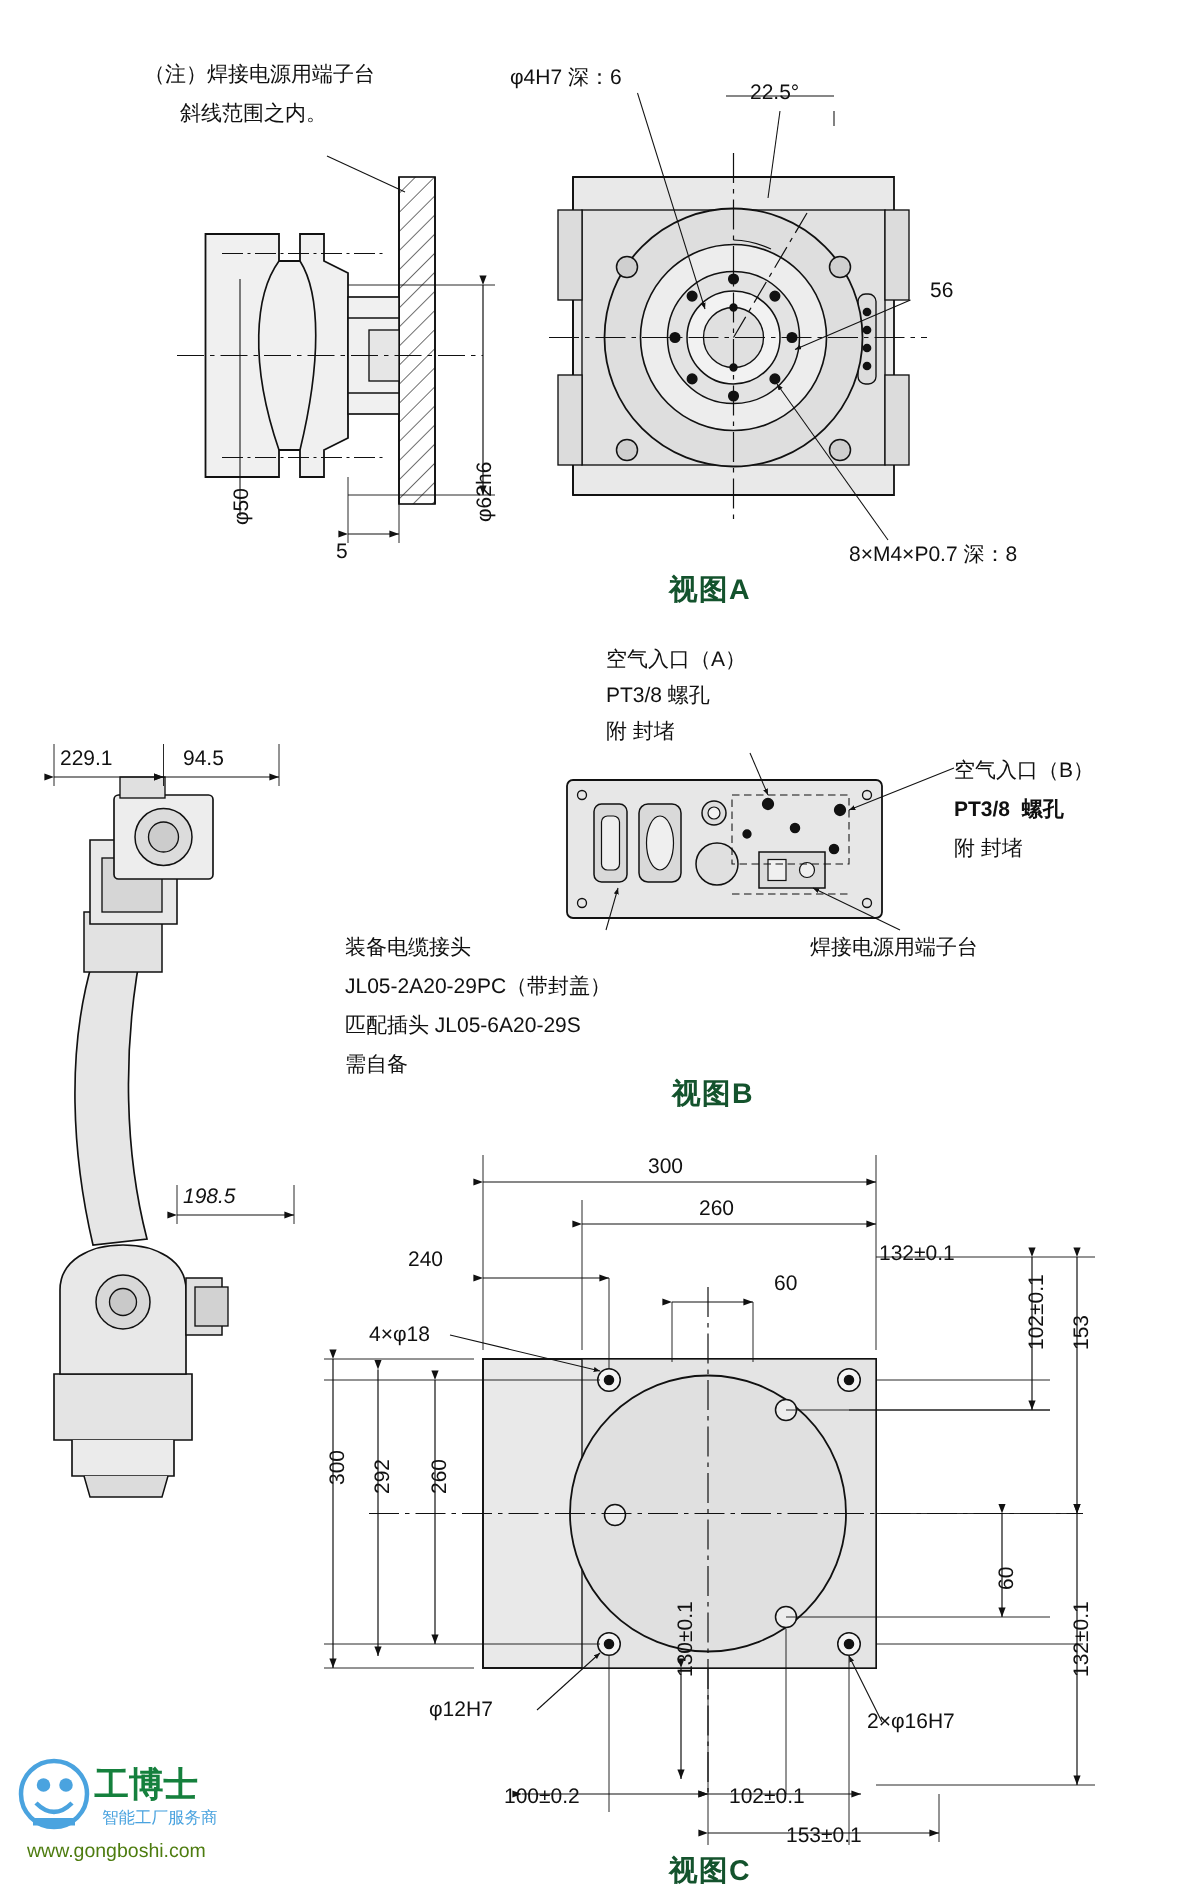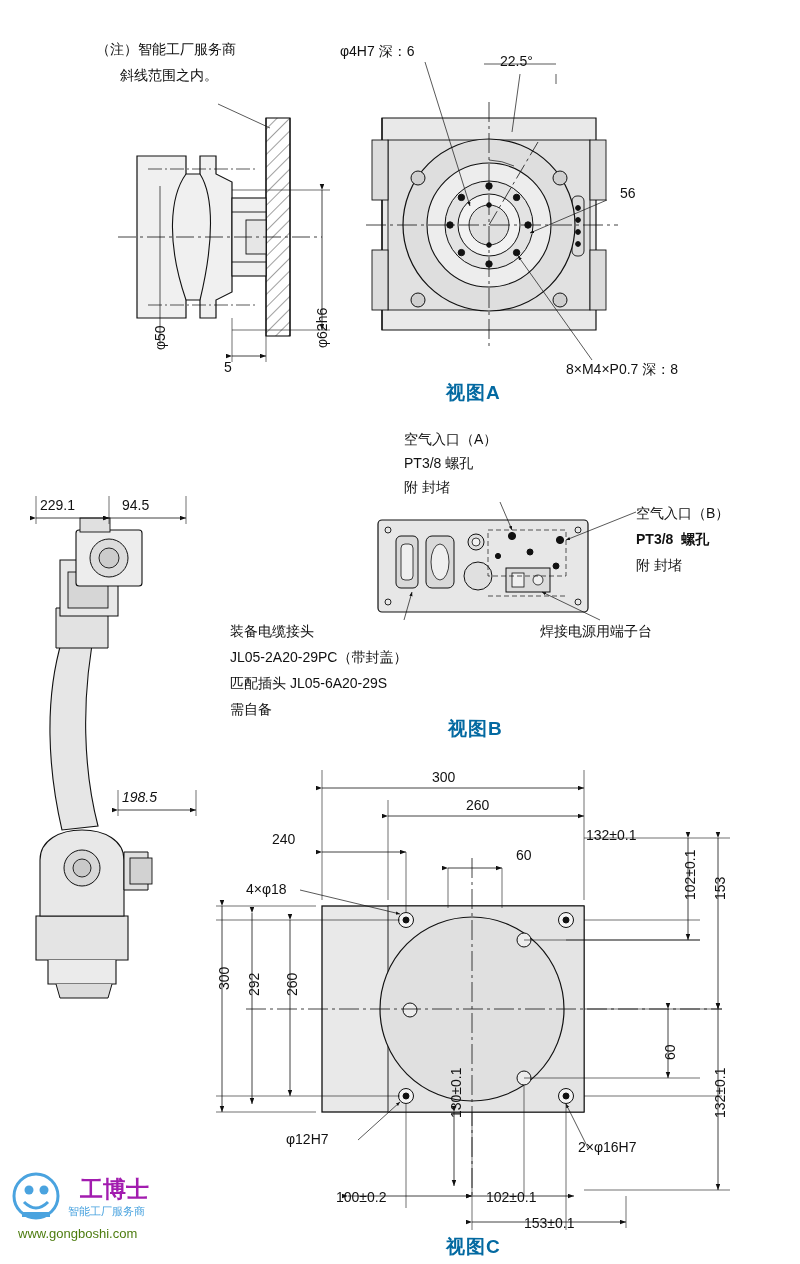--- a/index.html
+++ b/index.html
@@ -4,21 +4,21 @@
 <style>
   html,body{margin:0;padding:0;}
   body{
     width:800px;height:1264px;position:relative;
     background:#ffffff;
     font-family:"Liberation Sans", sans-serif;
     color:#111111;
     overflow:hidden;
   }
   .lbl{position:absolute;font-size:14px;line-height:1.35;white-space:pre;color:#111;}
-  .view-title{position:absolute;font-size:19px;color:#0369a1;font-weight:bold;letter-spacing:1px;}
+  .view-title{position:absolute;font-size:19px;color:#14532d;font-weight:bold;letter-spacing:1px;}
   .vert-rot{transform:rotate(-90deg);transform-origin:left top;position:absolute;white-space:nowrap;font-size:14px;}
   svg{position:absolute;left:0;top:0;}
   .wm{position:absolute;left:10px;top:1168px;width:180px;height:80px;}
 </style>
 </head>
 <body>
 
 <svg width="800" height="1264" viewBox="0 0 800 1264">
   <defs>
     <marker id="arw" markerWidth="9" markerHeight="9" refX="8" refY="3" orient="auto" markerUnits="strokeWidth">
@@ -264,21 +264,21 @@
     <line x1="454" y1="1112" x2="454" y2="1186" stroke="#111" stroke-width="0.8" marker-start="url(#arw)" marker-end="url(#arw)"></line>
 
     <line x1="300" y1="890" x2="400" y2="914" stroke="#111" stroke-width="0.7" marker-end="url(#arwS)"></line>
     <line x1="358" y1="1140" x2="400" y2="1102" stroke="#111" stroke-width="0.7" marker-end="url(#arwS)"></line>
     <line x1="588" y1="1148" x2="566" y2="1104" stroke="#111" stroke-width="0.7" marker-end="url(#arwS)"></line>
   </g>
 
   </g>
 </svg>
 
-<div class="lbl" style="left:96px;top:40px;">（注）智能工厂服务商</div>
+<div class="lbl" style="left:96px;top:40px;">（注）焊接电源用端子台</div>
 <div class="lbl" style="left:120px;top:66px;">斜线范围之内。</div>
 
 <div class="lbl" style="left:340px;top:42px;">φ4H7 深：6</div>
 <div class="lbl" style="left:500px;top:52px;">22.5°</div>
 <div class="lbl" style="left:620px;top:184px;">56</div>
 <div class="lbl" style="left:566px;top:360px;">8×M4×P0.7 深：8</div>
 <div class="vert-rot" style="left:152px;top:350px;">φ50</div>
 <div class="vert-rot" style="left:314px;top:348px;">φ62h6</div>
 <div class="lbl" style="left:224px;top:358px;">5</div>
 <div class="view-title" style="left:446px;top:380px;">视图A</div>
@@ -322,16 +322,16 @@
 <div class="view-title" style="left:446px;top:1234px;">视图C</div>
 
 <div class="wm">
   <svg width="180" height="80" viewBox="0 0 180 80">
     <circle cx="26" cy="28" r="22" fill="none" stroke="#4aa3df" stroke-width="3"></circle>
     <circle cx="19" cy="22" r="4.5" fill="#4aa3df"></circle>
     <circle cx="34" cy="22" r="4.5" fill="#4aa3df"></circle>
     <path d="M14,34 q12,12 24,0" stroke="#4aa3df" stroke-width="3" fill="none"></path>
     <rect x="12" y="44" width="28" height="5" fill="#4aa3df"></rect>
   </svg>
-  <div style="position:absolute;left:70px;top:6px;font-size:23px;font-weight:bold;color:#a21caf;">工博士</div>
+  <div style="position:absolute;left:53px;top:6px;font-size:23px;font-weight:bold;color:#15803d;">工博士</div>
   <div style="position:absolute;left:58px;top:36px;font-size:11px;color:#4aa3df;">智能工厂服务商</div>
   <div style="position:absolute;left:8px;top:58px;font-size:13px;color:#4d7c0f;">www.gongboshi.com</div>
 </div>
 
 </body></html>

